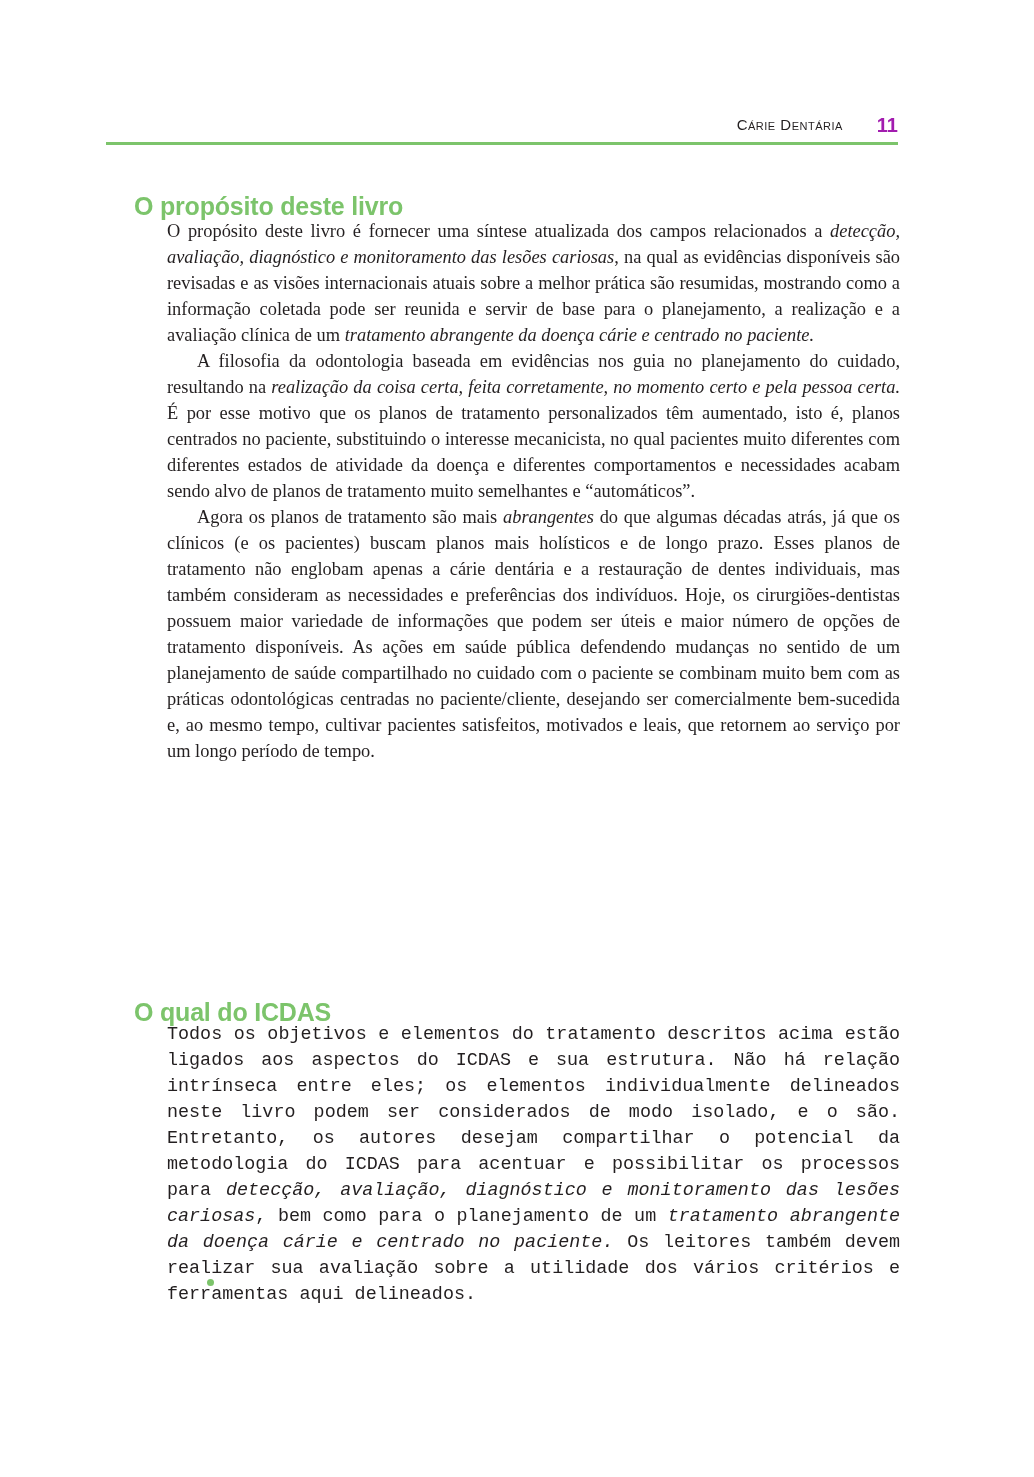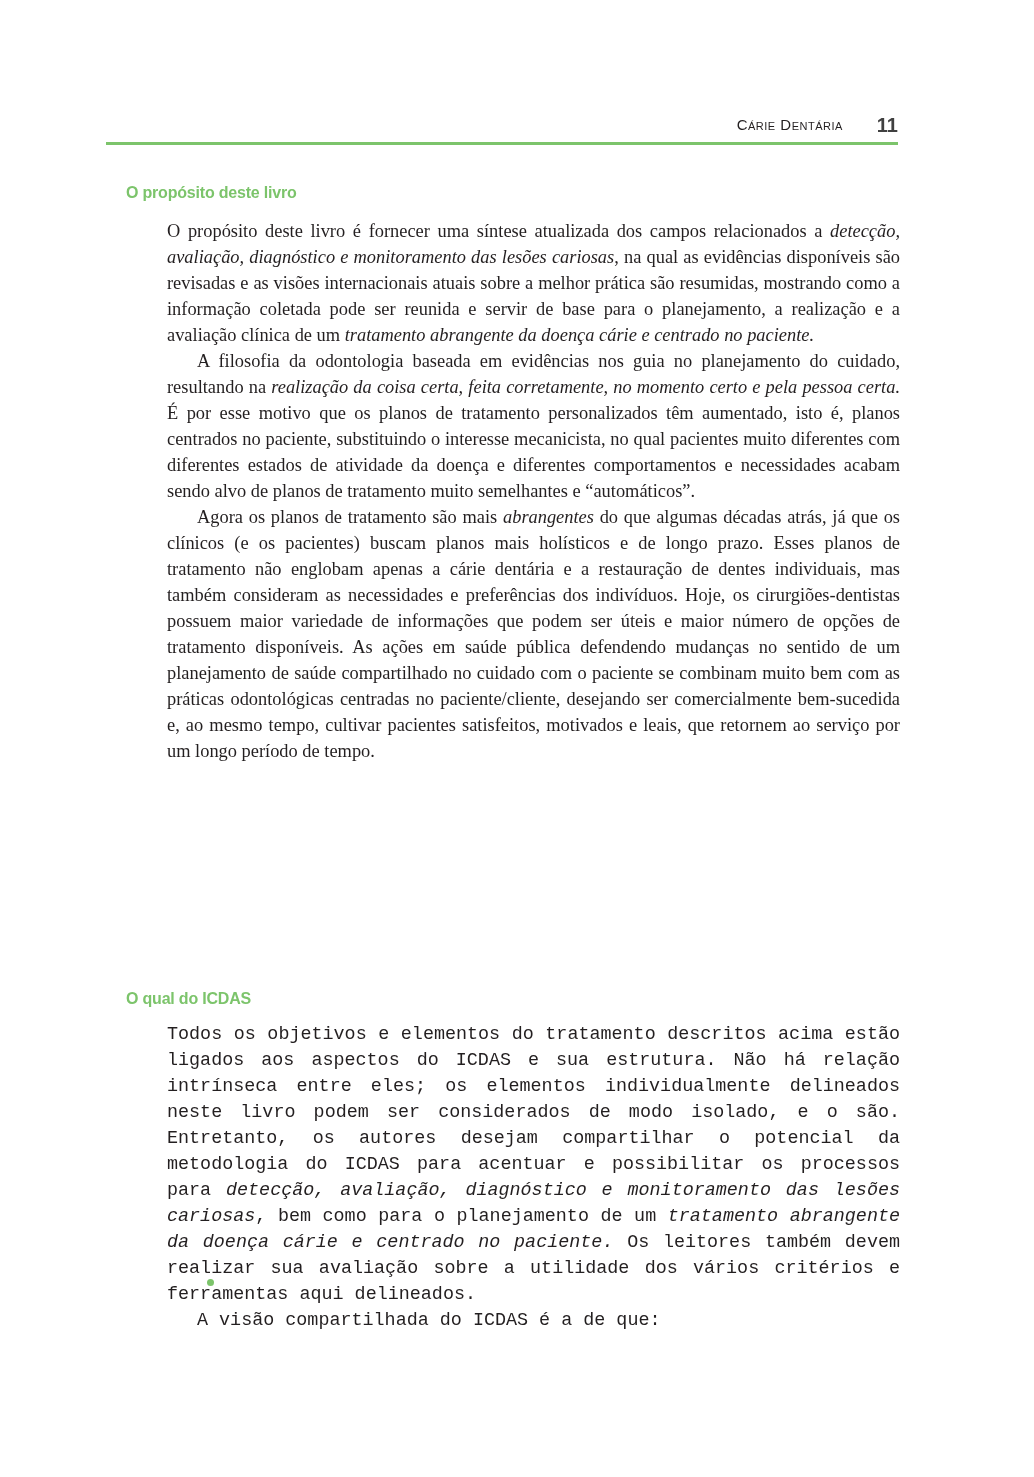--- a/index.html
+++ b/index.html
@@ -31,31 +31,31 @@
       font-variant: small-caps;
       letter-spacing: 0.5px;
       color: #231f20;
       margin-right: 34px;
       padding-bottom: 6px;
     }
     .page-number {
       font-family: "Liberation Sans", sans-serif;
       font-weight: bold;
       font-size: 20px;
-      color: #404040;
+      color: #a21caf;
       padding-bottom: 4px;
     }
     .section-heading {
       position: absolute;
       left: 118px;
       font-family: "Liberation Sans", sans-serif;
       font-weight: bold;
-      font-size: 16px;
+      font-size: 25px;
       color: #7cc46b;
-      margin: 8px;
+      margin: 16px;
       letter-spacing: -0.2px;
     }
     .body-text {
       position: absolute;
       left: 167px;
       width: 733px;
       font-family: "Liberation Serif", serif;
       font-size: 18.4px;
       line-height: 26px;
       text-align: justify;
@@ -110,20 +110,19 @@
 <div class="body-text" style="top:218px;">
   <p class="first"><span>O propósito deste livro é fornecer uma síntese atualizada dos campos relacionados a </span><em>detecção, avaliação, diagnóstico e monitoramento das lesões cariosas</em><span>, na qual as evidências disponíveis são revisadas e as visões internacionais atuais sobre a melhor prática são resumidas, mostrando como a informação coletada pode ser reunida e servir de base para o planejamento, a realização e a avaliação clínica de um </span><em>tratamento abrangente da doença cárie e centrado no paciente.</em></p>
   <p><span>A filosofia da odontologia baseada em evidências nos guia no planejamento do cuidado, resultando na </span><em>realização da coisa certa, feita corretamente, no momento certo e pela pessoa certa.</em><span> É por esse motivo que os planos de tratamento personalizados têm aumentado, isto é, planos centrados no paciente, substituindo o interesse mecanicista, no qual pacientes muito diferentes com diferentes estados de atividade da doença e diferentes comportamentos e necessidades acabam sendo alvo de planos de tratamento muito semelhantes e “automáticos”.</span></p>
   <p><span>Agora os planos de tratamento são mais </span><em>abrangentes</em><span> do que algumas décadas atrás, já que os clínicos (e os pacientes) buscam planos mais holísticos e de longo prazo. Esses planos de tratamento não englobam apenas a cárie dentária e a restauração de dentes individuais, mas também consideram as necessidades e preferências dos indivíduos. Hoje, os cirurgiões-dentistas possuem maior variedade de informações que podem ser úteis e maior número de opções de tratamento disponíveis. As ações em saúde pública defendendo mudanças no sentido de um planejamento de saúde compartilhado no cuidado com o paciente se combinam muito bem com as práticas odontológicas centradas no paciente/cliente, desejando ser comercialmente bem-sucedida e, ao mesmo tempo, cultivar pacientes satisfeitos, motivados e leais, que retornem ao serviço por um longo período de tempo.</span></p>
 </div>
 
 <h2 class="section-heading" style="top:982px;">O qual do ICDAS</h2>
 
 <div class="body-text" style="top:1022px;font-family:Liberation Mono, monospace;">
   <p class="first"><span>Todos os objetivos e elementos do tratamento descritos acima estão ligados aos aspectos do ICDAS e sua estrutura. Não há relação intrínseca entre eles; os elementos individualmente delineados neste livro podem ser considerados de modo isolado, e o são. Entretanto, os autores desejam compartilhar o potencial da metodologia do ICDAS para acentuar e possibilitar os processos para </span><em>detecção, avaliação, diagnóstico e monitoramento das lesões cariosas</em><span>, bem como para o planejamento de um </span><em>tratamento abrangente da doença cárie e centrado no paciente.</em><span> Os leitores também devem realizar sua avaliação sobre a utilidade dos vários critérios e ferramentas aqui delineados.</span></p>
-  <p><span>A visão compartilhada do ICDAS é a de que:</span></p>
 </div>
 
 <ul class="bullet-list" style="top:1269px;">
   <li>
     <span class="bullet-dot"></span>
   </li>
 </ul>
 
 </body></html>

